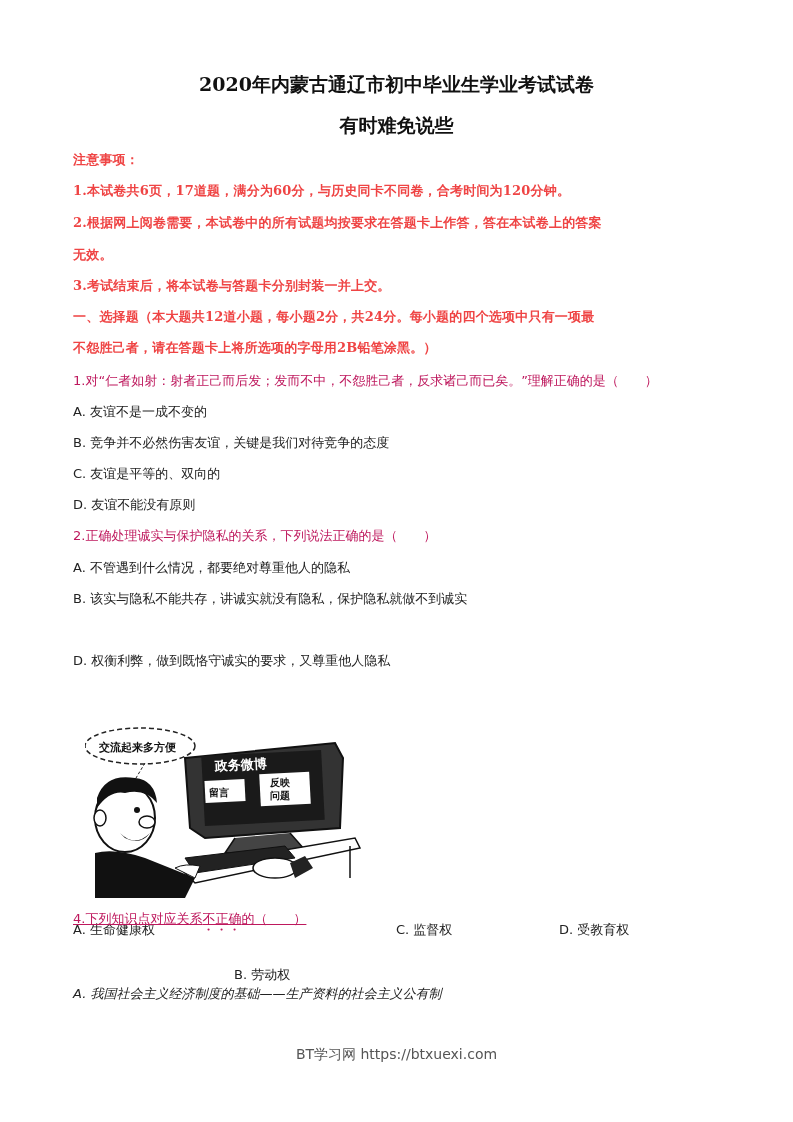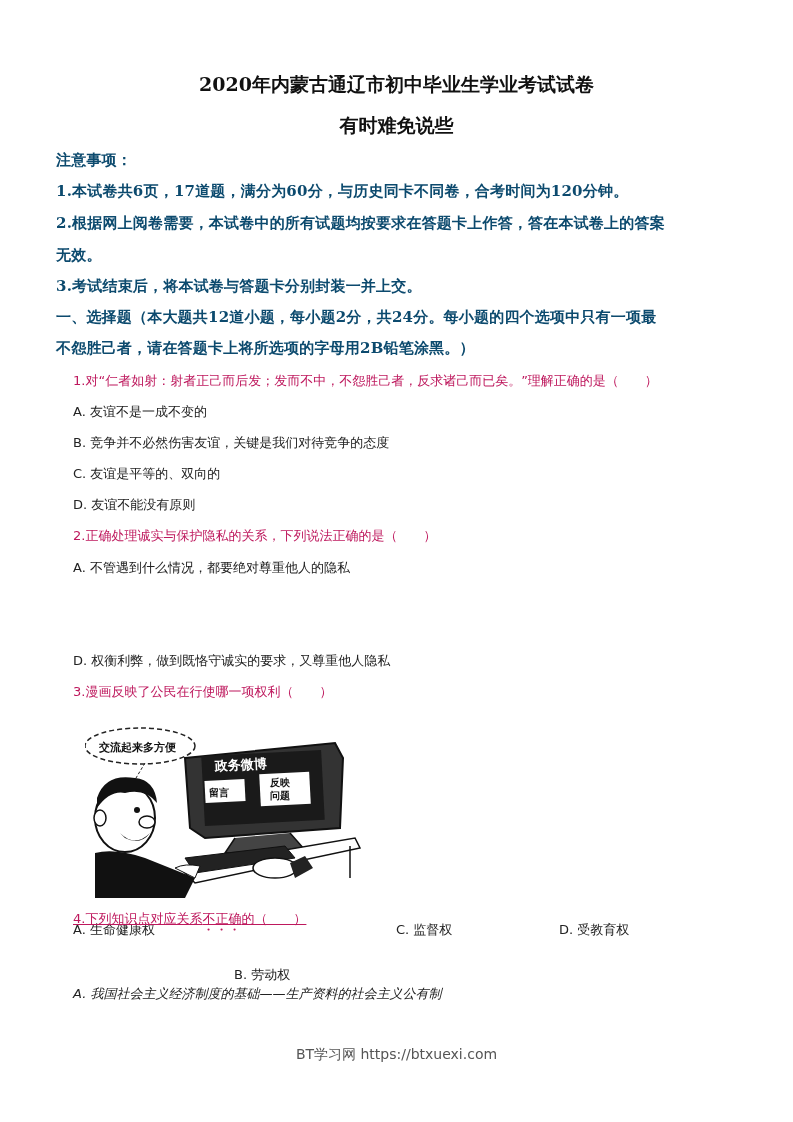--- a/index.html
+++ b/index.html
@@ -2,21 +2,21 @@
 <html><head>
 <meta charset="utf-8">
 <style>
   html, body { margin: 0; padding: 0; background: #ffffff; }
   body { width: 793px; height: 1122px; position: relative; overflow: hidden;
          font-family: "DejaVu Serif", "Liberation Serif", serif; color: #111; }
   .page { position: absolute; left: 0; top: 0; width: 793px; height: 1122px; }
   .title { position: absolute; left: 0; width: 793px; text-align: center; font-weight: bold; font-size: 19px; color: #111; }
   .t1 { top: 72px; }
   .t2 { top: 113px; }
-  .bold-line { position: absolute; left: 56px; font-weight: bold; font-size: 15px; color: #0c4a6e; white-space: nowrap; letter-spacing: 0.2px; }
+  .bold-line { position: absolute; left: 73px; font-weight: bold; font-size: 13px; color: #ef4444; white-space: nowrap; letter-spacing: 0.2px; }
   .q-line { position: absolute; left: 73px; font-size: 13px; color: #be185d; white-space: nowrap; font-family: "DejaVu Sans", "Liberation Sans", sans-serif; }
   .opt-line { position: absolute; left: 73px; font-size: 13px; color: #222; white-space: nowrap; font-family: "DejaVu Sans", "Liberation Sans", sans-serif; }
   .opts-row { position: absolute; left: 73px; top: 921px; width: 640px; height: 20px; font-size: 13px; color: #222; font-family: "DejaVu Sans", "Liberation Sans", sans-serif; }
   .opts-row span { position: absolute; top: 0; white-space: nowrap; }
   .emph { text-emphasis: dot; -webkit-text-emphasis: dot; text-emphasis-position: under; -webkit-text-emphasis-position: under; }
   .cartoon { position: absolute; left: 85px; top: 718px; width: 280px; height: 185px; }
   .footer { position: absolute; left: 0; width: 793px; top: 1046px; text-align: center; font-size: 14px; color: #555; font-family: "DejaVu Sans", "Liberation Sans", sans-serif; }
 </style>
 </head>
 <body>
@@ -36,23 +36,23 @@
   <div class="bold-line" style="top:339px;">不怨胜己者，请在答题卡上将所选项的字母用2B铅笔涂黑。）</div>
 
   <div class="q-line" style="top:372px;">1.对“仁者如射：射者正己而后发；发而不中，不怨胜己者，反求诸己而已矣。”理解正确的是（　　）</div>
   <div class="opt-line" style="top:403px;">A. 友谊不是一成不变的</div>
   <div class="opt-line" style="top:434px;">B. 竞争并不必然伤害友谊，关键是我们对待竞争的态度</div>
   <div class="opt-line" style="top:465px;">C. 友谊是平等的、双向的</div>
   <div class="opt-line" style="top:496px;">D. 友谊不能没有原则</div>
 
   <div class="q-line" style="top:527px;">2.正确处理诚实与保护隐私的关系，下列说法正确的是（　　）</div>
   <div class="opt-line" style="top:559px;">A.  不管遇到什么情况，都要绝对尊重他人的隐私</div>
+  <div class="opt-line" style="top:590px;">B.  该实与隐私不能共存，讲诚实就没有隐私，保护隐私就做不到诚实</div>
   <div class="opt-line" style="top:652px;">D.  权衡利弊，做到既恪守诚实的要求，又尊重他人隐私</div>
 
-  <div class="q-line" style="top:683px;">3.漫画反映了公民在行使哪一项权利（　　）</div>
 
   <div class="cartoon">
     <svg width="280" height="185" viewBox="0 0 280 185" xmlns="http://www.w3.org/2000/svg">
 
       <ellipse cx="55" cy="28" rx="55" ry="18" fill="#fff" stroke="#222" stroke-width="1.5" stroke-dasharray="5,3"></ellipse>
       <text x="14" y="33" font-size="11" font-weight="bold" fill="#111" font-family="DejaVu Sans, sans-serif">交流起来多方便</text>
       <path d="M60 45 L45 70" stroke="#222" stroke-width="1" stroke-dasharray="3,2" fill="none"></path>
 
       <path d="M100 40 L250 25 L258 40 L255 110 L120 120 L105 110 Z" fill="#333" stroke="#111" stroke-width="2"></path>
       <rect x="118" y="35" width="120" height="70" fill="#1a1a1a" transform="rotate(-3 178 70)"></rect>

